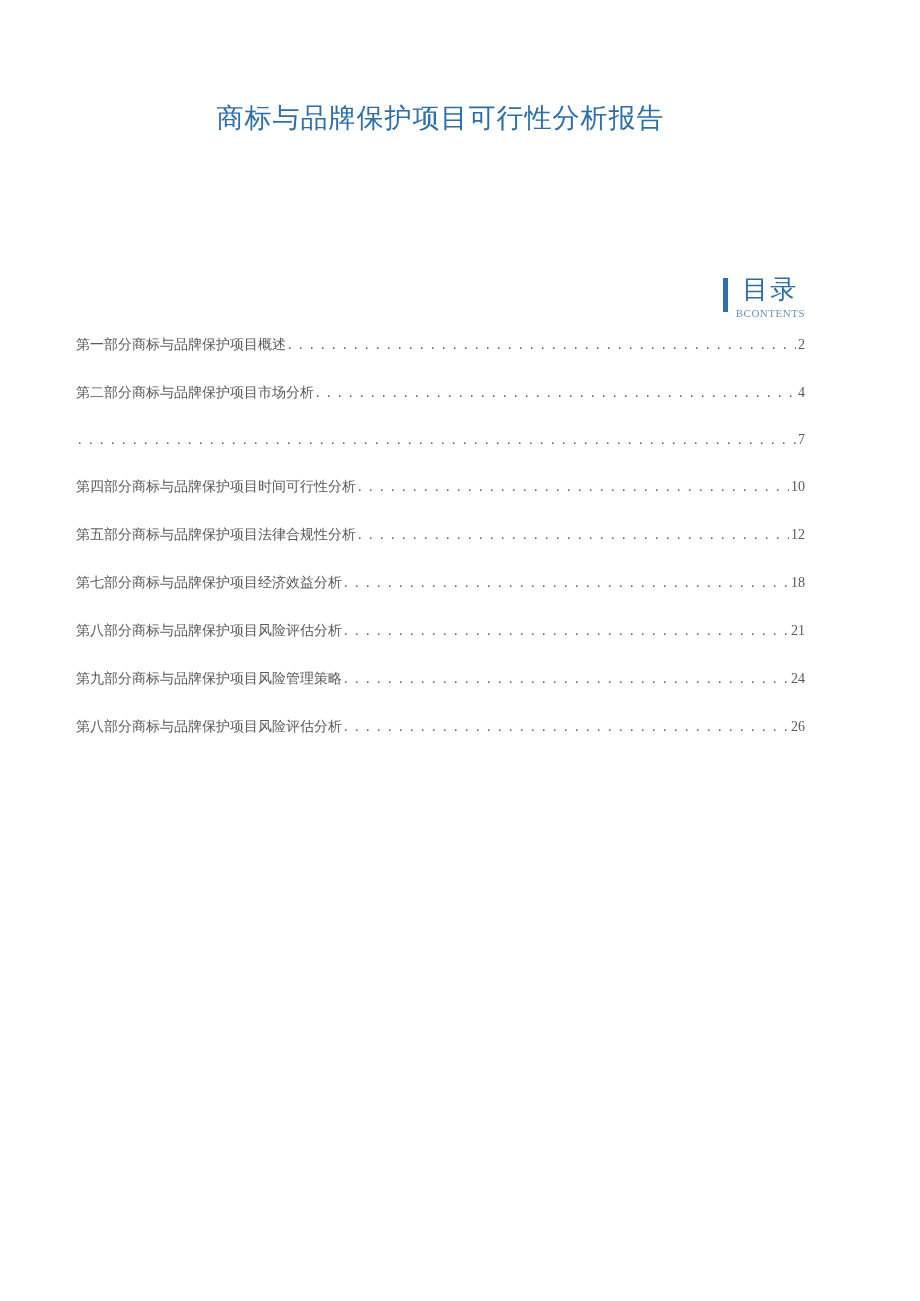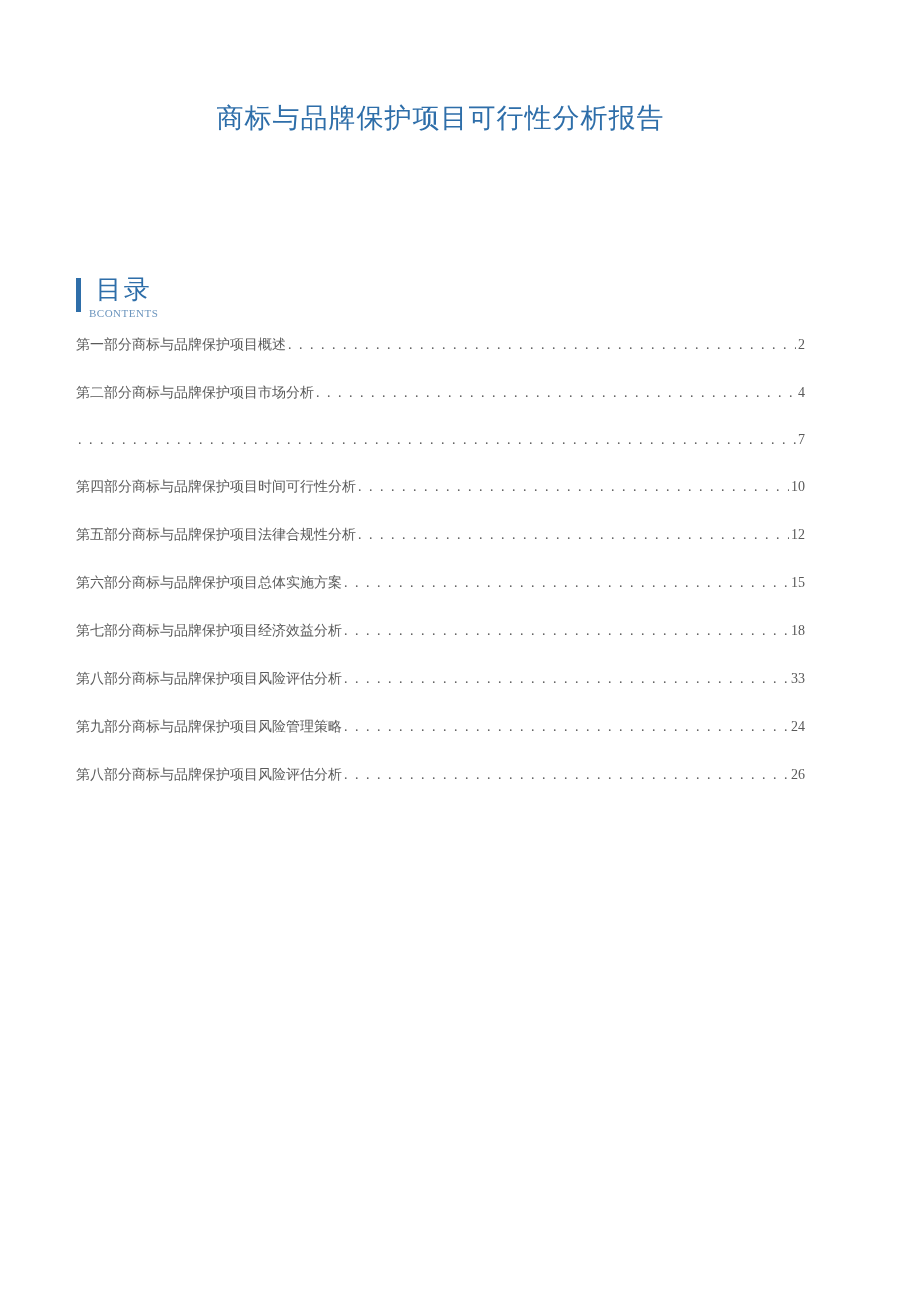--- a/index.html
+++ b/index.html
@@ -19,21 +19,21 @@
     }
     .title {
       text-align: center;
       color: #2e6ea9;
       font-size: 27px;
       font-weight: normal;
       letter-spacing: 1px;
       margin-bottom: 140px;
     }
     .toc-header {
-      text-align: left;
+      text-align: right;
       margin-bottom: 16px;
       font-family: Liberation Serif, serif;
     }
     .toc-header-inner {
       display: inline-flex;
       align-items: flex-start;
     }
     .toc-bar {
       width: 5px;
       height: 34px;
@@ -124,33 +124,28 @@
       <span class="toc-label">第四部分商标与品牌保护项目时间可行性分析</span>
       <span class="toc-dots"></span>
       <span class="toc-page">10</span>
     </div>
     <div class="toc-item">
       <span class="toc-label">第五部分商标与品牌保护项目法律合规性分析</span>
       <span class="toc-dots"></span>
       <span class="toc-page">12</span>
     </div>
     <div class="toc-item">
-      <span class="toc-label">第六部分商标与品牌保护项目总体实施方案</span>
-      <span class="toc-dots"></span>
-      <span class="toc-page">15</span>
-    </div>
-    <div class="toc-item">
       <span class="toc-label">第七部分商标与品牌保护项目经济效益分析</span>
       <span class="toc-dots"></span>
       <span class="toc-page">18</span>
     </div>
     <div class="toc-item">
       <span class="toc-label">第八部分商标与品牌保护项目风险评估分析</span>
       <span class="toc-dots"></span>
-      <span class="toc-page">33</span>
+      <span class="toc-page">21</span>
     </div>
     <div class="toc-item">
       <span class="toc-label">第九部分商标与品牌保护项目风险管理策略</span>
       <span class="toc-dots"></span>
       <span class="toc-page">24</span>
     </div>
     <div class="toc-item">
       <span class="toc-label">第八部分商标与品牌保护项目风险评估分析</span>
       <span class="toc-dots"></span>
       <span class="toc-page">26</span>

